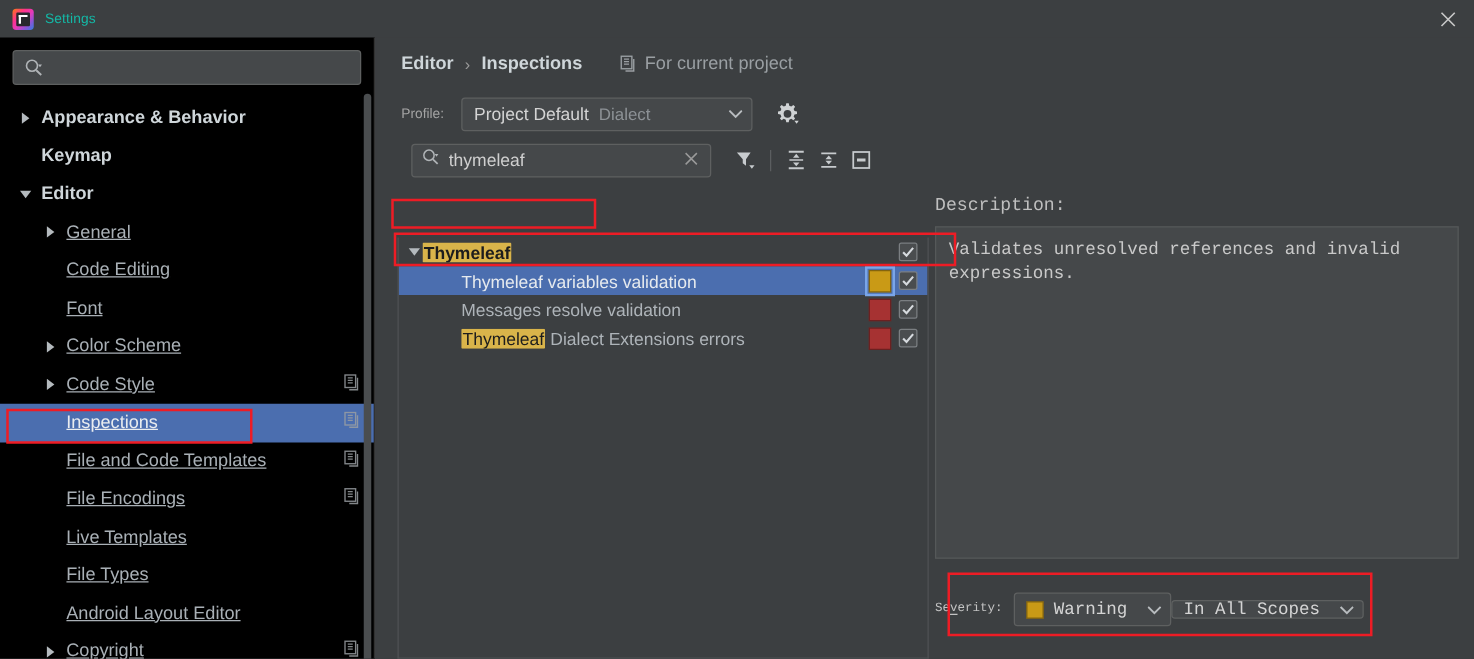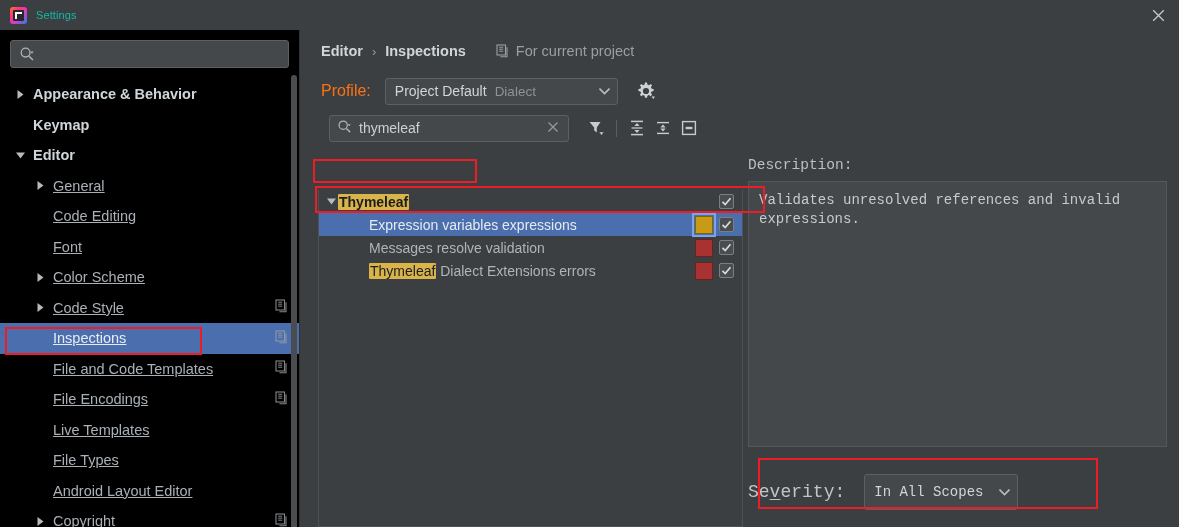--- a/index.html
+++ b/index.html
@@ -102,21 +102,21 @@
     padding-left: 20px; font-size: 14.5px;
   }
   .bc-seg { color: #cfd6da; font-weight: bold; }
   .bc-sep { color: #9a9a9a; margin: 0 9px; font-weight: normal; font-size: 13px; }
   .bc-proj { display: flex; align-items: center; margin-left: 30px; color: #9a9fa3; font-weight: normal; }
   .bc-proj .ico { margin-right: 6px; display: flex; align-items: center; }
 
   .profile-row {
     display: flex; align-items: center; height: 38px; padding-left: 20px;
   }
-  .profile-label { color: #f97316; font-size: 16px; margin-right: 14px; }
+  .profile-label { color: #a3a3a3; font-size: 11px; margin-right: 14px; }
   .combo {
     height: 27px; background: #45484a; border: 1px solid #5e6060; border-radius: 3px;
     display: flex; align-items: center; padding: 0 7px 0 9px;
     color: #d4d4d4; font-size: 14px;
   }
   .combo .sub { color: #8d9296; margin-left: 8px; font-size: 13.5px; }
   .combo .caret { margin-left: auto; padding-left: 16px; display: flex; align-items: center; }
   #profile-combo { width: 233px; }
   .gear-btn {
     margin-left: 16px; width: 24px; height: 24px;
@@ -171,25 +171,25 @@
   .desc-panel { position: absolute; left: 436px; top: 0; width: 426px; height: 377px; font-family: Liberation Mono, monospace; }
   .desc-label { color: #bfbfbf; font-size: 14.5px; padding: 7px 0 0 11px; }
   .desc-box {
     position: absolute; left: 11px; top: 31px; right: -4px; height: 266px;
     background: #45484a; border: 1px solid #555859;
     color: #c9c9c9; font-size: 14px; padding: 9px 10px; line-height: 1.35;
   }
   .sev-row {
     position: absolute; left: 11px; top: 324px; display: flex; align-items: center;
   }
-  .sev-text { color: #c3c3c3; font-size: 18px; margin-right: 9px; }
+  .sev-text { color: #c3c3c3; font-size: 10px; margin-right: 9px; }
   .sev-text u { text-decoration: underline; text-underline-offset: 2px; }
   #sev-combo { height: 27px; }
   #sev-combo .sw { width: 14px; height: 14px; margin-right: 8px; border: 1px solid rgba(0,0,0,.35); }
-  #scope-combo { height: 36px; margin-left: 10px; }
+  #scope-combo { height: 15px; }
 
   
   .anno { position: absolute; border: 2.5px solid #ee1c25; pointer-events: none; z-index: 40; }
 </style>
 </head>
 <body>
 
 <div id="app">
 
   <div class="titlebar">
@@ -422,21 +422,21 @@
             </span>
             <span class="ilabel"><span class="hl">Thymeleaf</span></span>
             <span class="sev-pad"></span>
             <span class="chk">
               <svg width="11" height="11" viewBox="0 0 11 11">
                 <path d="M1.5 5.8 L4.2 8.6 L9.5 2.3" stroke="#d6dade" stroke-width="1.7" fill="none"></path>
               </svg>
             </span>
           </div>
           <div class="irow child selected">
-            <span class="ilabel">Expression variables expressions</span>
+            <span class="ilabel">Thymeleaf variables validation</span>
             <span class="sev-swatch focus" style="background:#c99a16"></span>
             <span class="chk">
               <svg width="11" height="11" viewBox="0 0 11 11">
                 <path d="M1.5 5.8 L4.2 8.6 L9.5 2.3" stroke="#d6dade" stroke-width="1.7" fill="none"></path>
               </svg>
             </span>
           </div>
           <div class="irow child">
             <span class="ilabel">Messages resolve validation</span>
             <span class="sev-swatch" style="background:#a63232"></span>
@@ -456,20 +456,29 @@
             </span>
           </div>
         </div>
 
       <div class="desc-panel">
         <div class="desc-label">Description:</div>
         <div class="desc-box">Validates unresolved references and invalid expressions.</div>
 
         <div class="sev-row">
           <span class="sev-text"><span>Se</span><u>v</u><span>erity:</span></span>
+          <div class="combo" id="sev-combo">
+            <span class="sw" id="sev-swatch" style="background: rgb(201, 154, 22);"></span>
+            <span>Warning</span>
+            <span class="caret">
+              <svg width="11" height="8" viewBox="0 0 11 8">
+                  <path d="M0.5 1.5 L5.5 6.5 L10.5 1.5" stroke="#b8bcbf" stroke-width="1.6" fill="none"></path>
+                </svg>
+            </span>
+          </div>
           <div class="combo" id="scope-combo">
             <span>In All Scopes</span>
             <span class="caret">
               <svg width="11" height="8" viewBox="0 0 11 8">
                   <path d="M0.5 1.5 L5.5 6.5 L10.5 1.5" stroke="#b8bcbf" stroke-width="1.6" fill="none"></path>
                 </svg>
             </span>
           </div>
         </div>
       </div>

